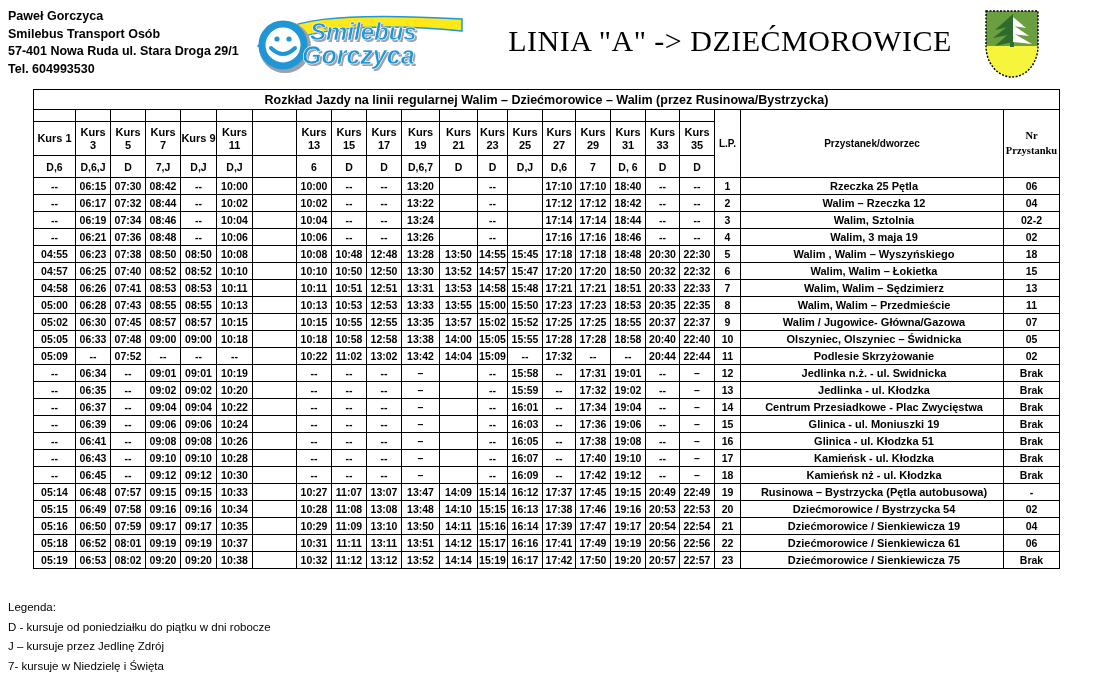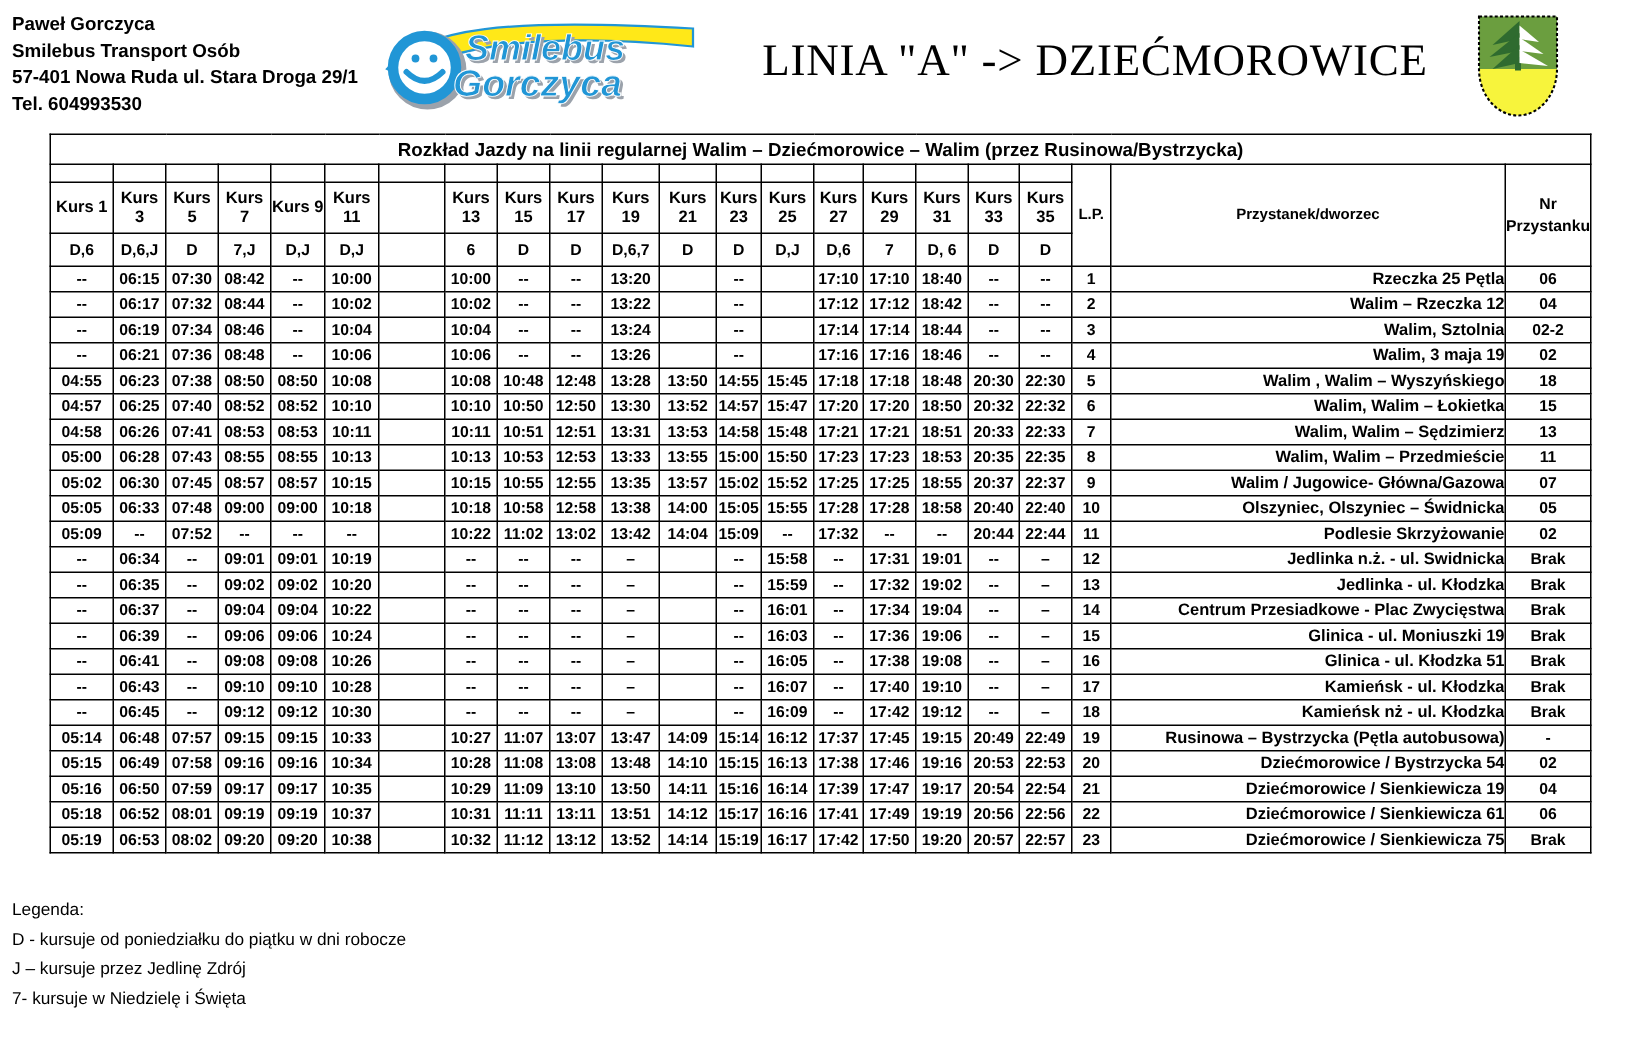--- a/index.html
+++ b/index.html
@@ -31,23 +31,23 @@
   th, td {
     border:1px solid #000; padding:0; margin:0;
     text-align:center; vertical-align:middle;
     font-weight:bold; overflow:hidden; white-space:nowrap;
   }
   th.title-cell { font-size:12.5px; height:20px; }
   tr.spacer-row th.spacer { height:12px; }
   th.kurs-head { font-size:11px; height:34px; line-height:1.15; white-space:normal; }
   th.day-head  { font-size:10.5px; height:22px;margin-left:40px; }
   th.side-head { font-size:10px; white-space:normal; }
-  th.nr-head   { font-size:10.5px; line-height:1.4; }
+  th.nr-head   { font-size:10.5px; line-height:1.4;font-family:Liberation Serif, serif; }
   td { font-size:10.5px; height:17px; line-height:1; }
-  td.stop { text-align:right; padding-left:4px; font-size:11px; white-space:nowrap; }
+  td.stop { text-align:center; padding-left:4px; font-size:11px; white-space:nowrap; }
   td.lp { font-size:10.5px; }
   td.nr { font-size:10.5px; }
 
   .legend {
     position:absolute; left:8px; top:598px;
     font-size:11.5px; line-height:19.5px; font-weight:normal;
   }
 </style>
 </head>
 <body>

